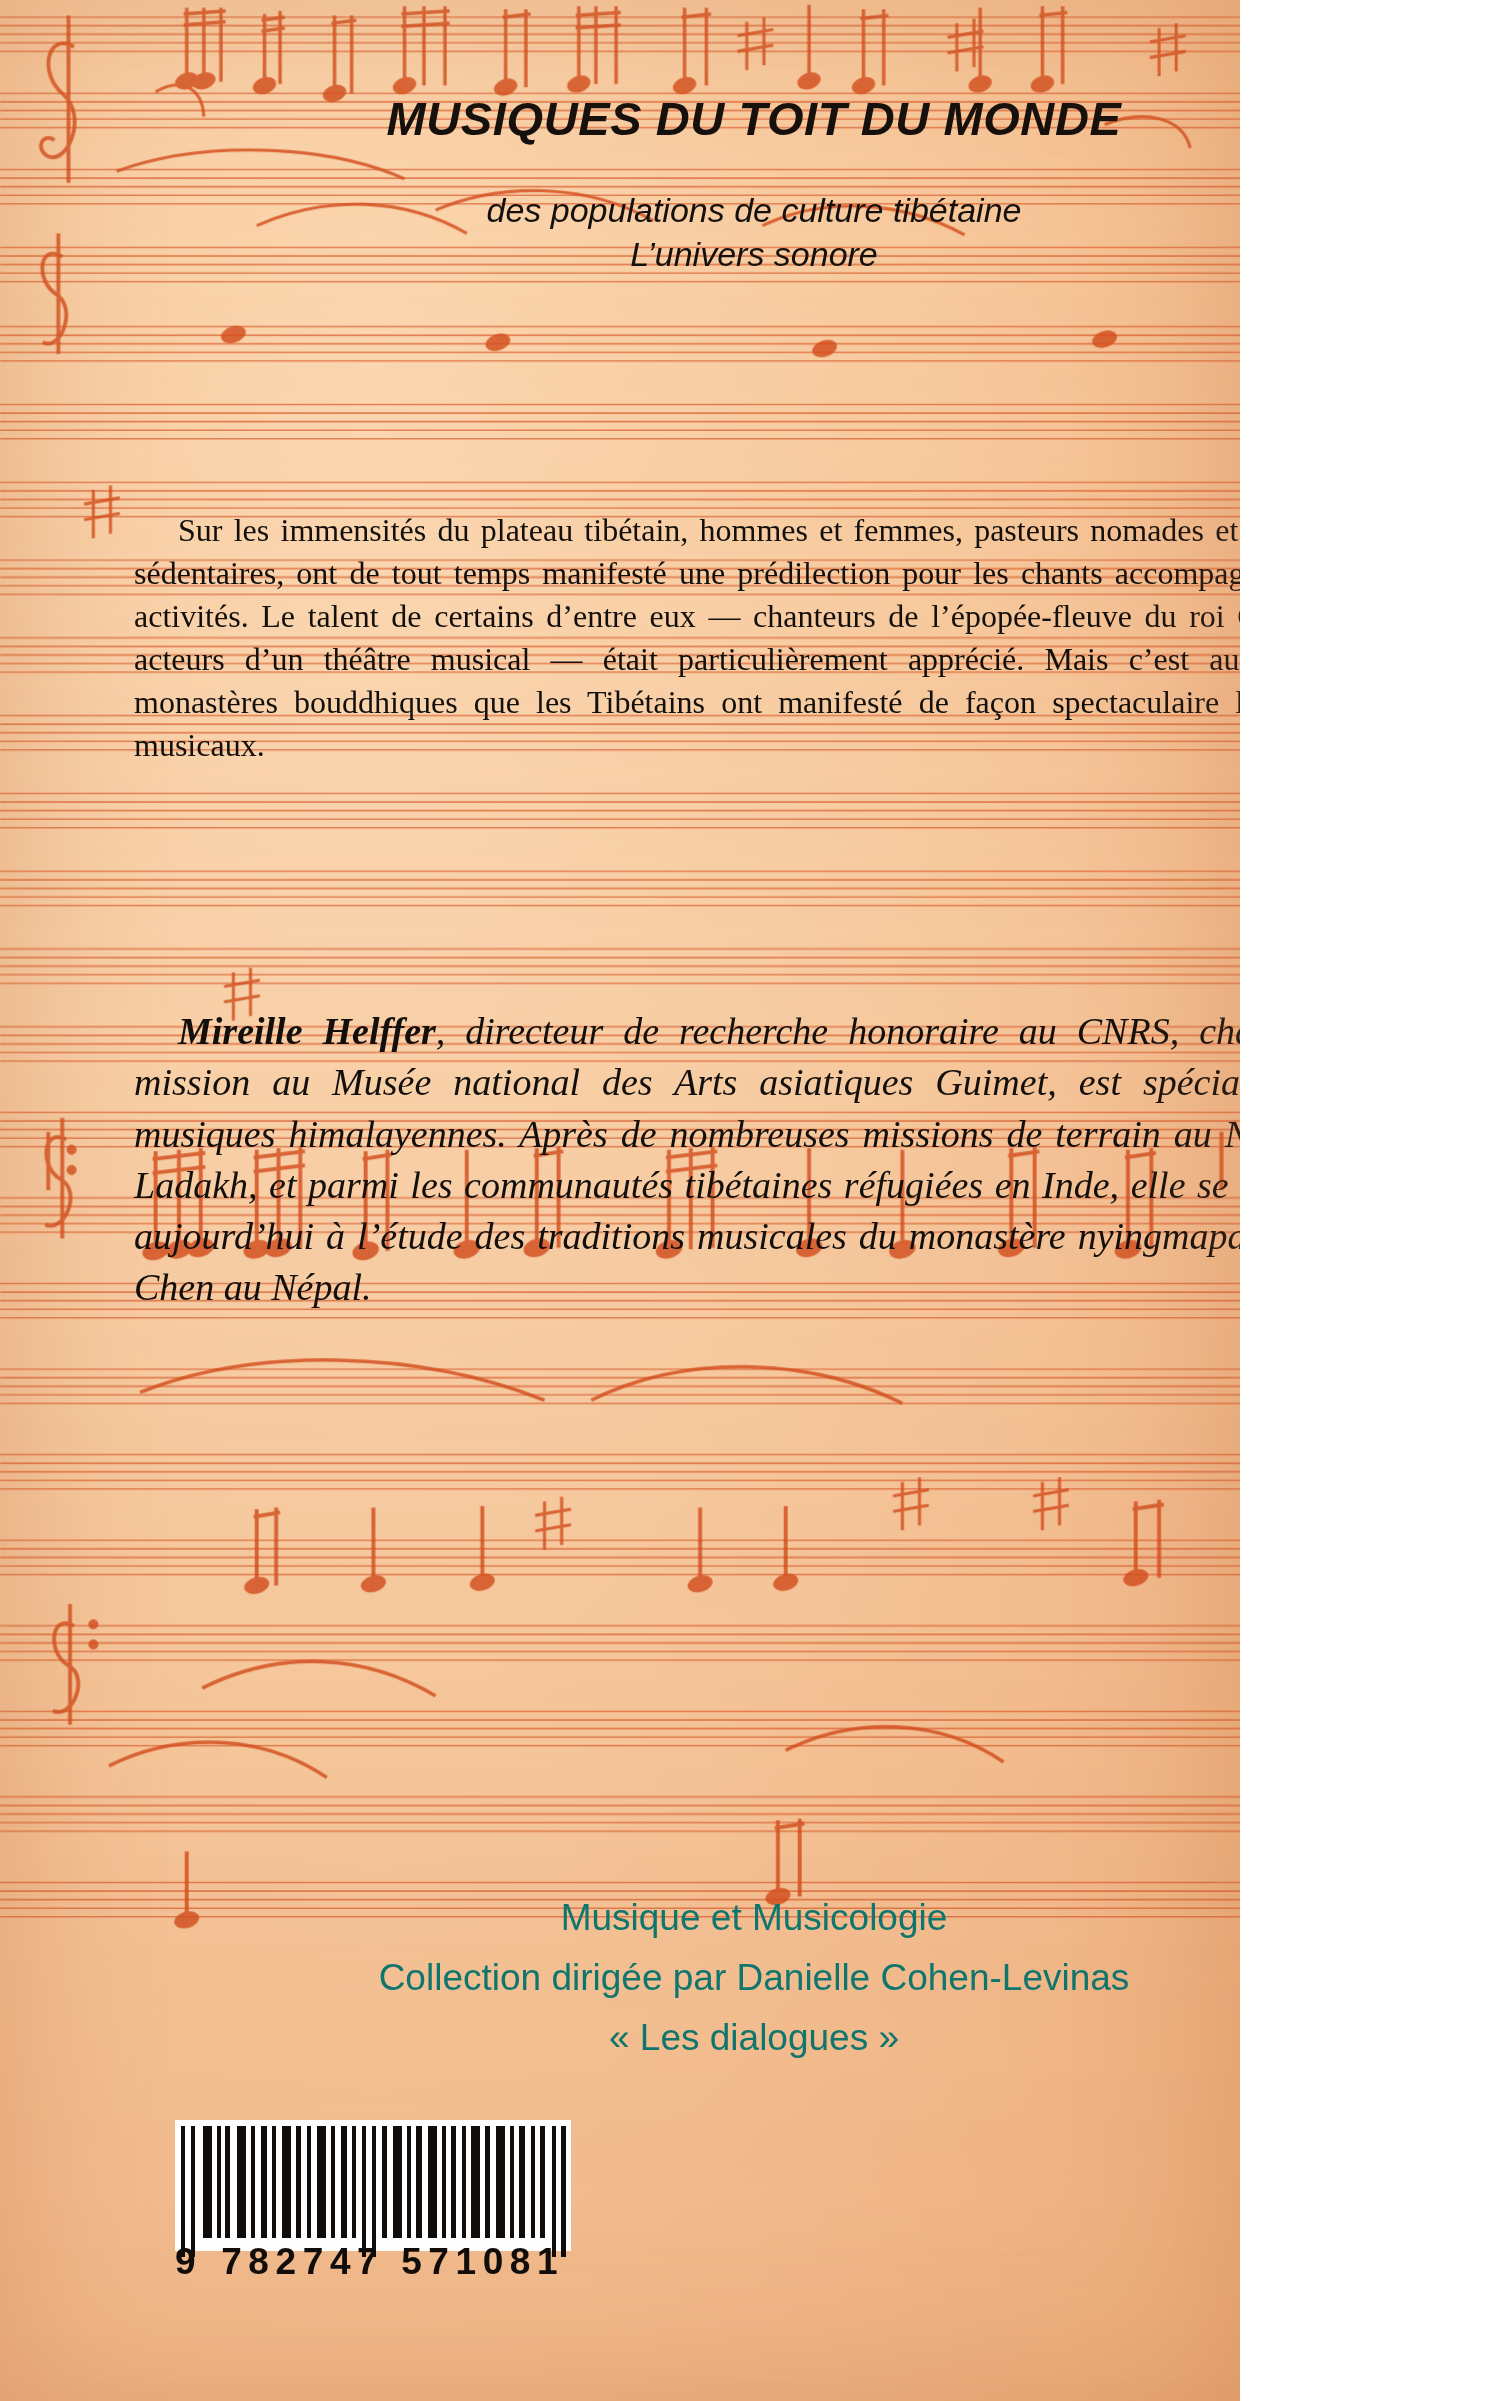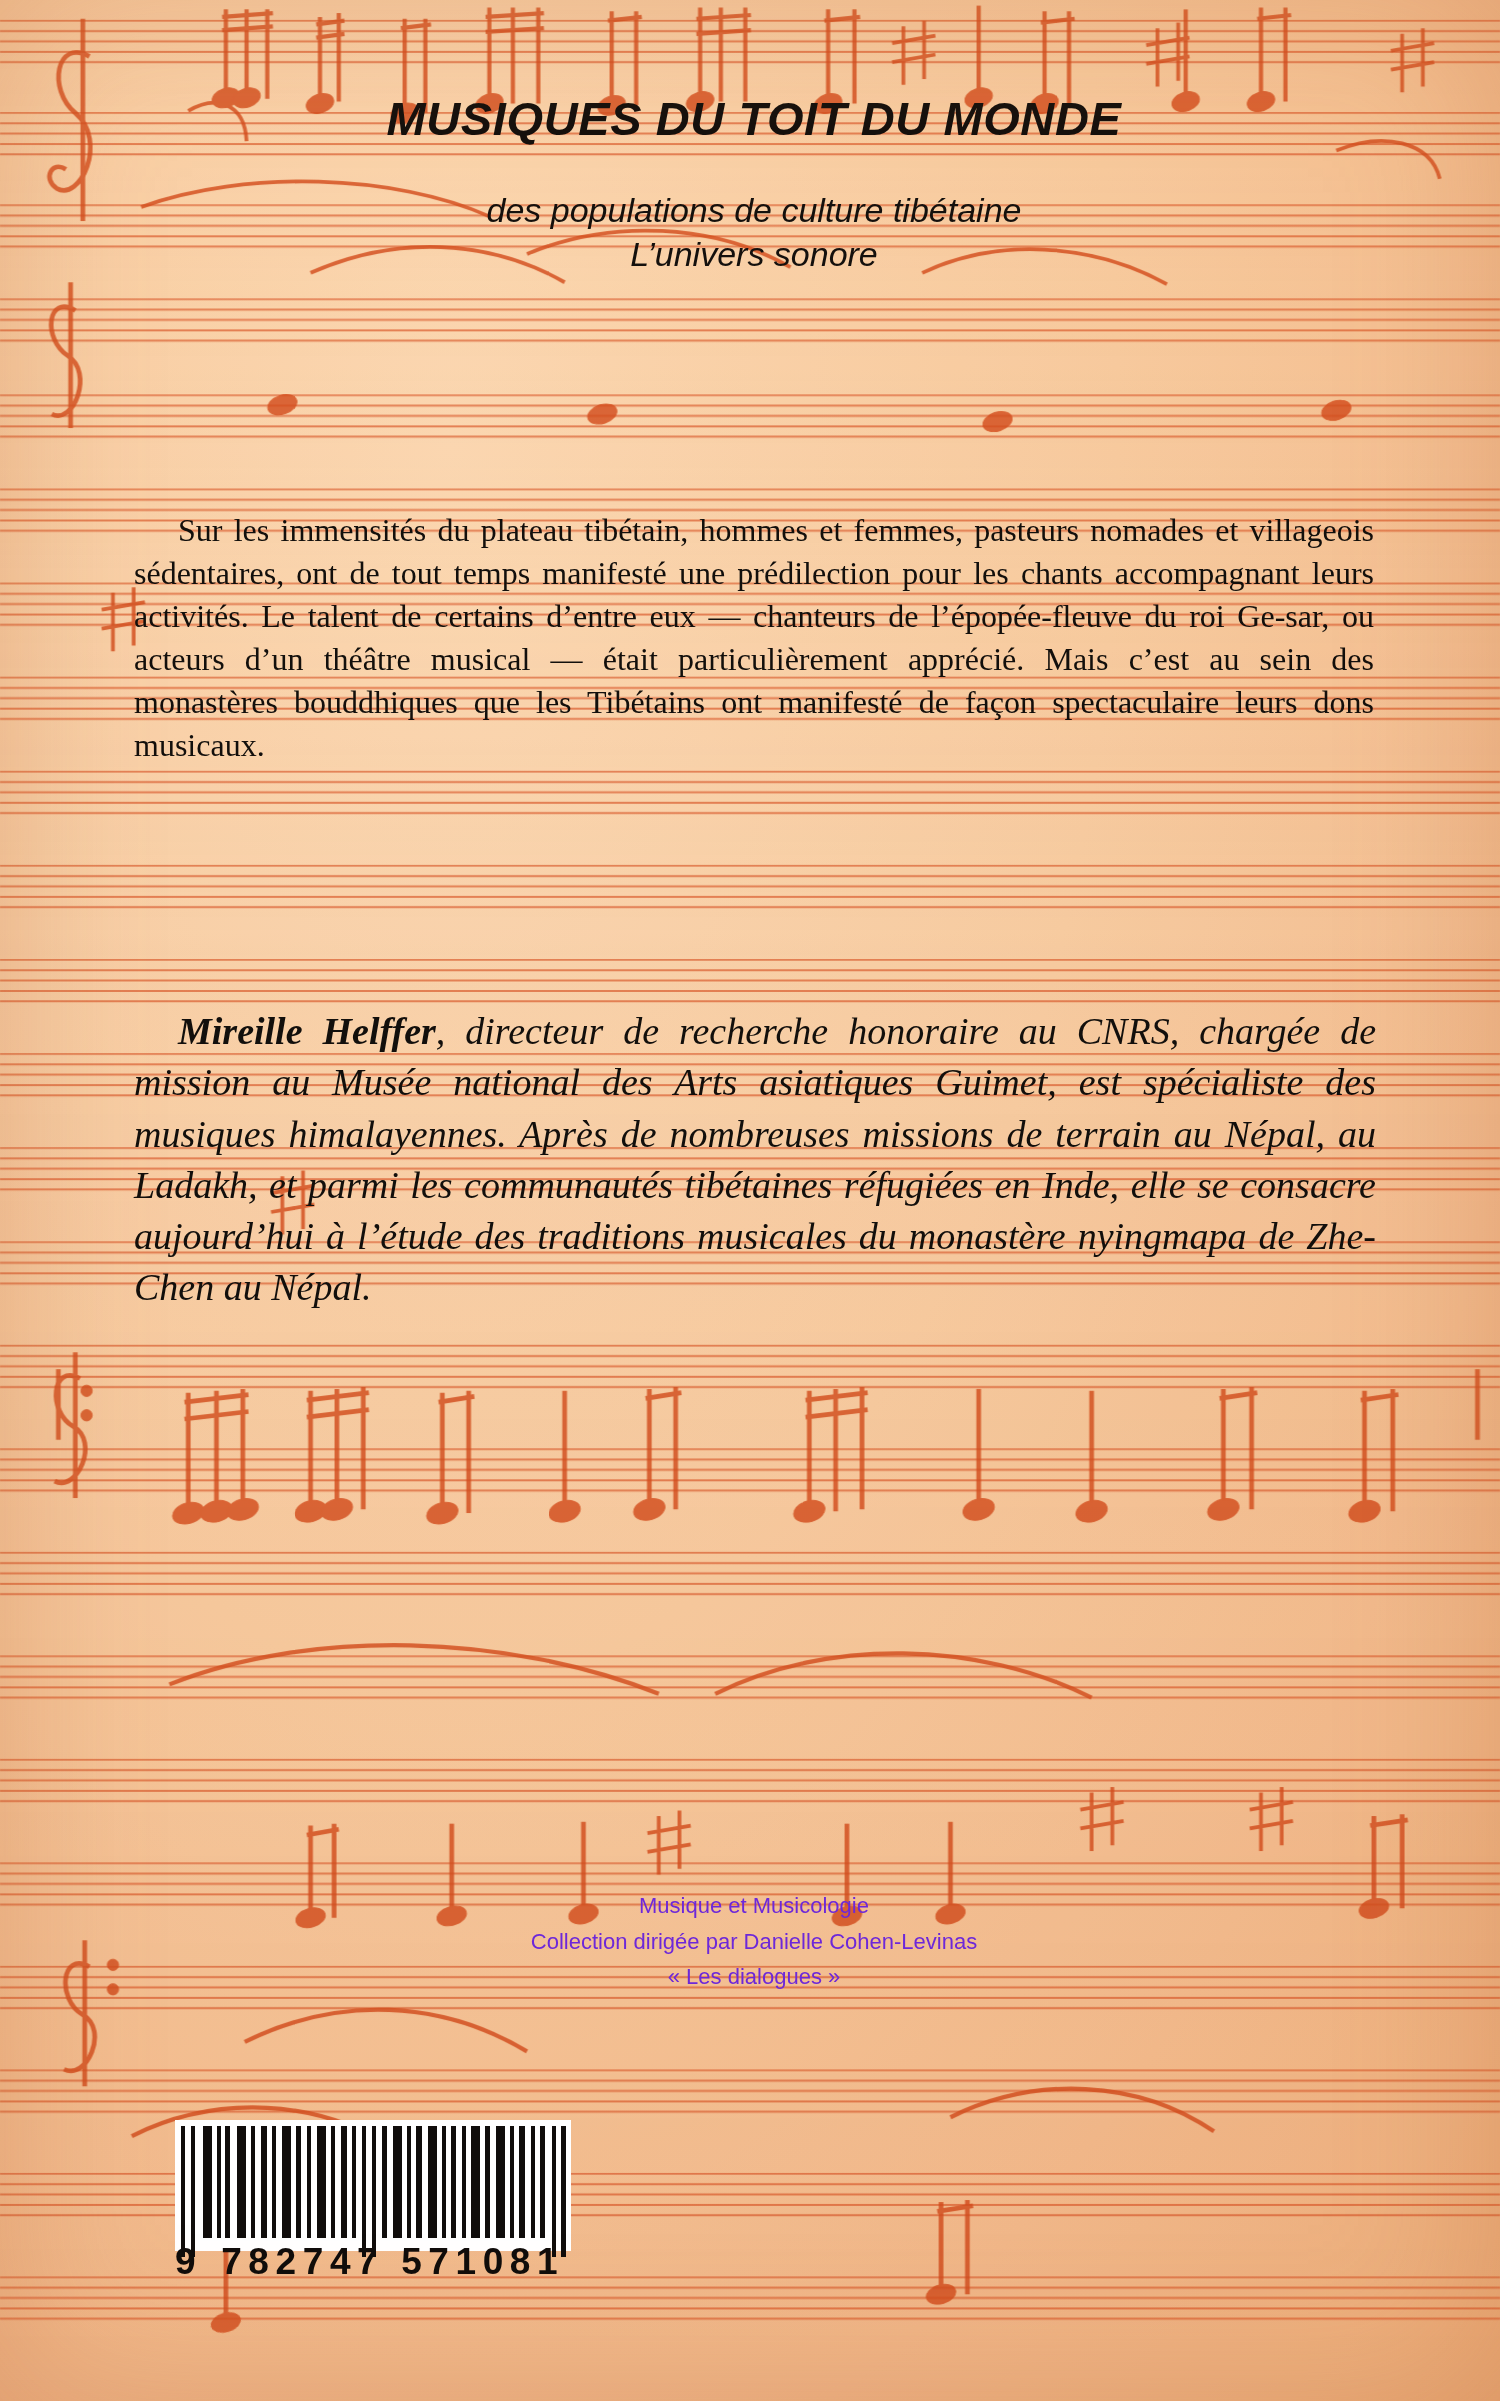--- a/index.html
+++ b/index.html
@@ -2,21 +2,21 @@
 <html style="font-size:15px"><head>
 <meta charset="utf-8">
 <style>
   html, body {
     margin: 0;
     padding: 0;
     background: #ffffff;
   }
   #page {
     position: relative;
-    width: 1500px;
+    width: 1240px;
     height: 2402px;
     overflow: hidden;
     background: #f6c9a0;
     font-family: "Liberation Serif", serif;
   }
   
   .paper-base {
     position: absolute;
     inset: 0;
     background:
@@ -110,23 +110,23 @@
   .bio p { margin: 0; text-indent: 44px; }
   .bio b { font-weight: bold; }
 
   .series {
     position: absolute;
     top: 1888px;
     left: 0;
     width: 1508px;
     text-align: center;
     font-family: "Liberation Sans", sans-serif;
-    font-size: 22px;
+    font-size: 37px;
     line-height: 1.62;
-    color: #6d28d9;
+    color: #0f766e;
   }
   .series div { white-space: pre; }
 
   
   .barcode-wrap {
     position: absolute;
     left: 175px;
     top: 2120px;
     width: 407px;
     height: 180px;

